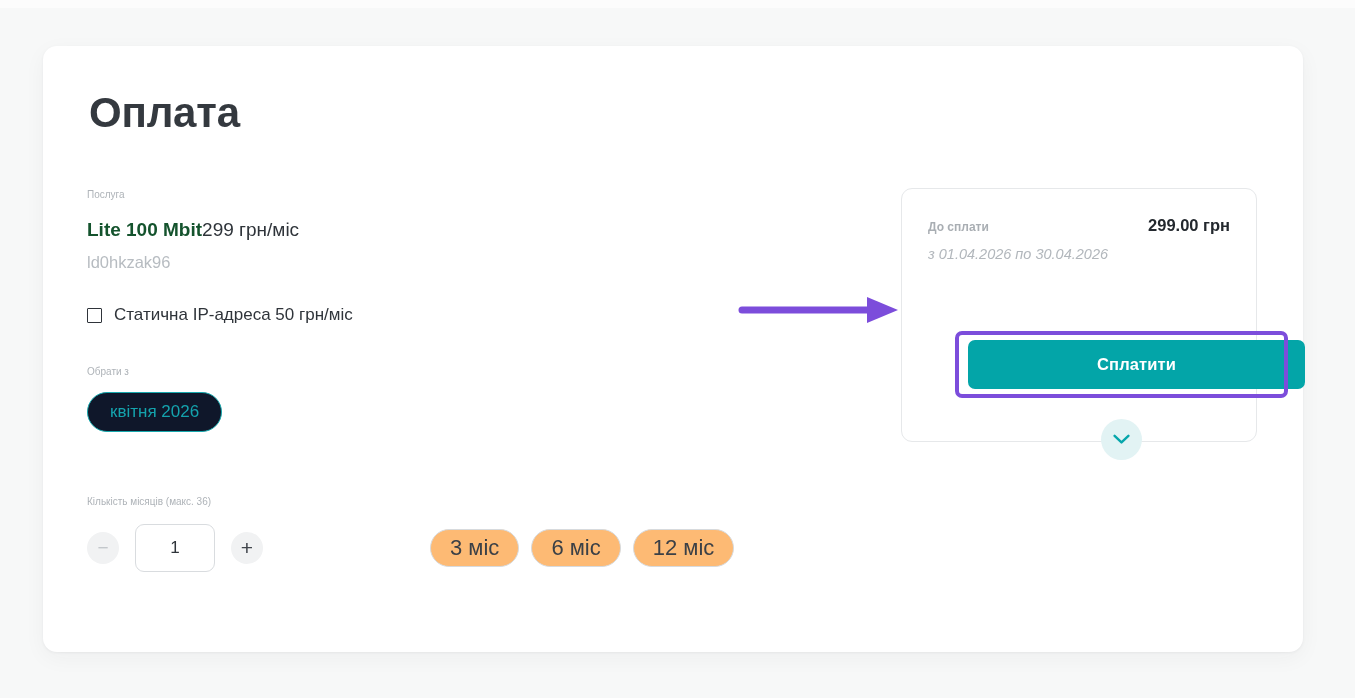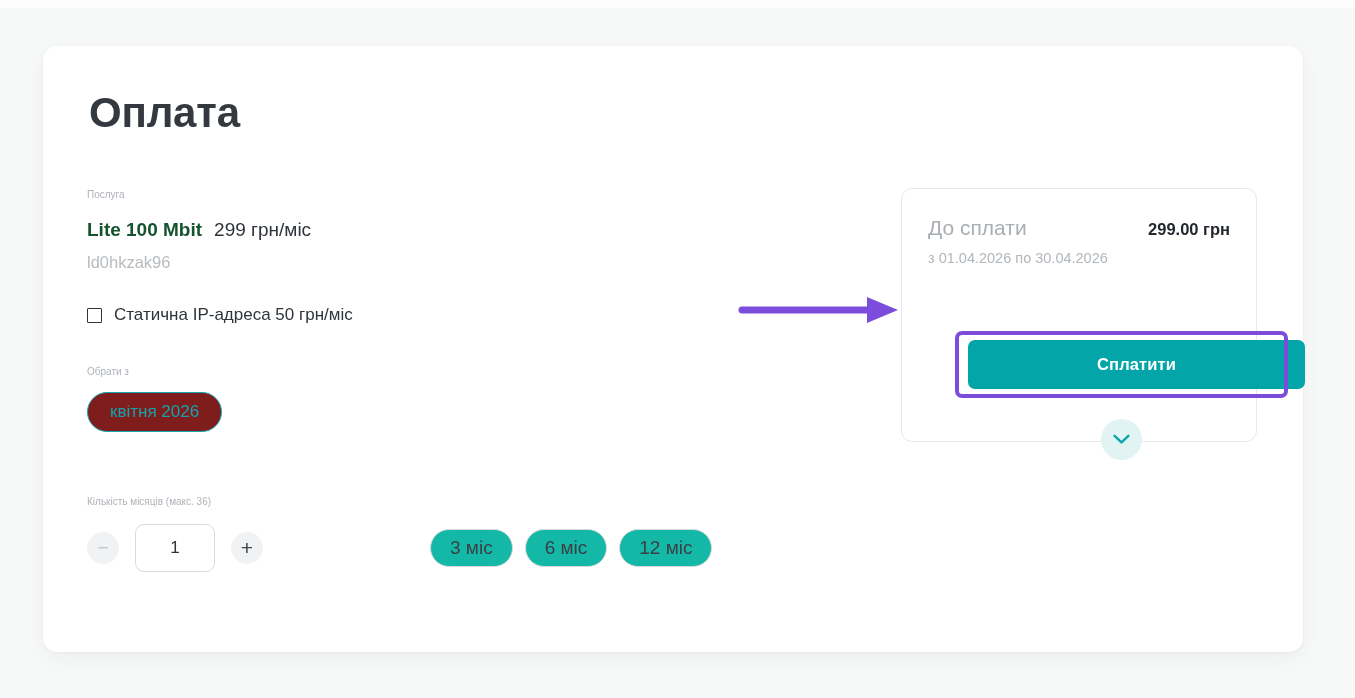--- a/index.html
+++ b/index.html
@@ -75,21 +75,20 @@
     line-height: 1.15;
     white-space: nowrap;
   }
   .service-name {
     font-weight: 700;
     color: #14532d;
   }
   .service-price {
     font-weight: 400;
     color: #2f343a;
-    margin-left: 12px;
   }
 
   .service-id {
     margin-top: 12px;
     font-size: 16.5px;
     color: #b7bcc1;
     line-height: 1.2;
     font-weight: 400;
   }
 
@@ -122,21 +121,21 @@
 
   .month-pill {
     display: inline-flex;
     align-items: center;
     justify-content: center;
     margin-top: 14px;
     height: 40px;
     padding: 0 22px;
     border: 1.4px solid #17a8ad;
     border-radius: 22px;
-    background: #7f1d1d;
+    background: #0f172a;
     color: #14a3ad;
     font-size: 17px;
     font-family: "Liberation Sans", sans-serif;
     line-height: 1;
     cursor: pointer;
     box-sizing: border-box;
   }
 
   
   .months-block { margin-top: 64px; }
@@ -184,23 +183,23 @@
     display: flex;
     align-items: center;
     margin-left: 167px;
     gap: 12px;
   }
   .preset-pill {
     height: 38px;
     padding: 0 19px;
     border: 1.3px solid #d7dadd;
     border-radius: 20px;
-    background: #14b8a6;
+    background: #fdba74;
     color: #3b4046;
-    font-size: 19px;
+    font-size: 22px;
     line-height: 1;
     display: inline-flex;
     align-items: center;
     justify-content: center;
     cursor: pointer;
     font-family: "Liberation Sans", sans-serif;
     box-sizing: border-box;
   }
 
   
@@ -216,36 +215,38 @@
     box-sizing: border-box;
   }
 
   .summary-head {
     display: flex;
     align-items: baseline;
     justify-content: space-between;
     padding: 28px 26px 0 26px;
   }
   .summary-head-label {
-    font-size: 21px;
+    font-size: 12px;
     color: #a9aeb3;
     line-height: 1;
+    font-weight: bold;
   }
   .summary-head-amount {
     font-size: 16.5px;
     font-weight: 700;
     color: #23282e;
     line-height: 1;
     white-space: nowrap;
   }
   .summary-period {
     padding: 13px 26px 0 26px;
     font-size: 14.5px;
     color: #b2b7bc;
     line-height: 1;
+    font-style: italic;
   }
 
   
   .pay-highlight {
     position: absolute;
     left: 912px;
     top: 285px;
     width: 333px;
     height: 67px;
     border: 4px solid #7c4ddb;

